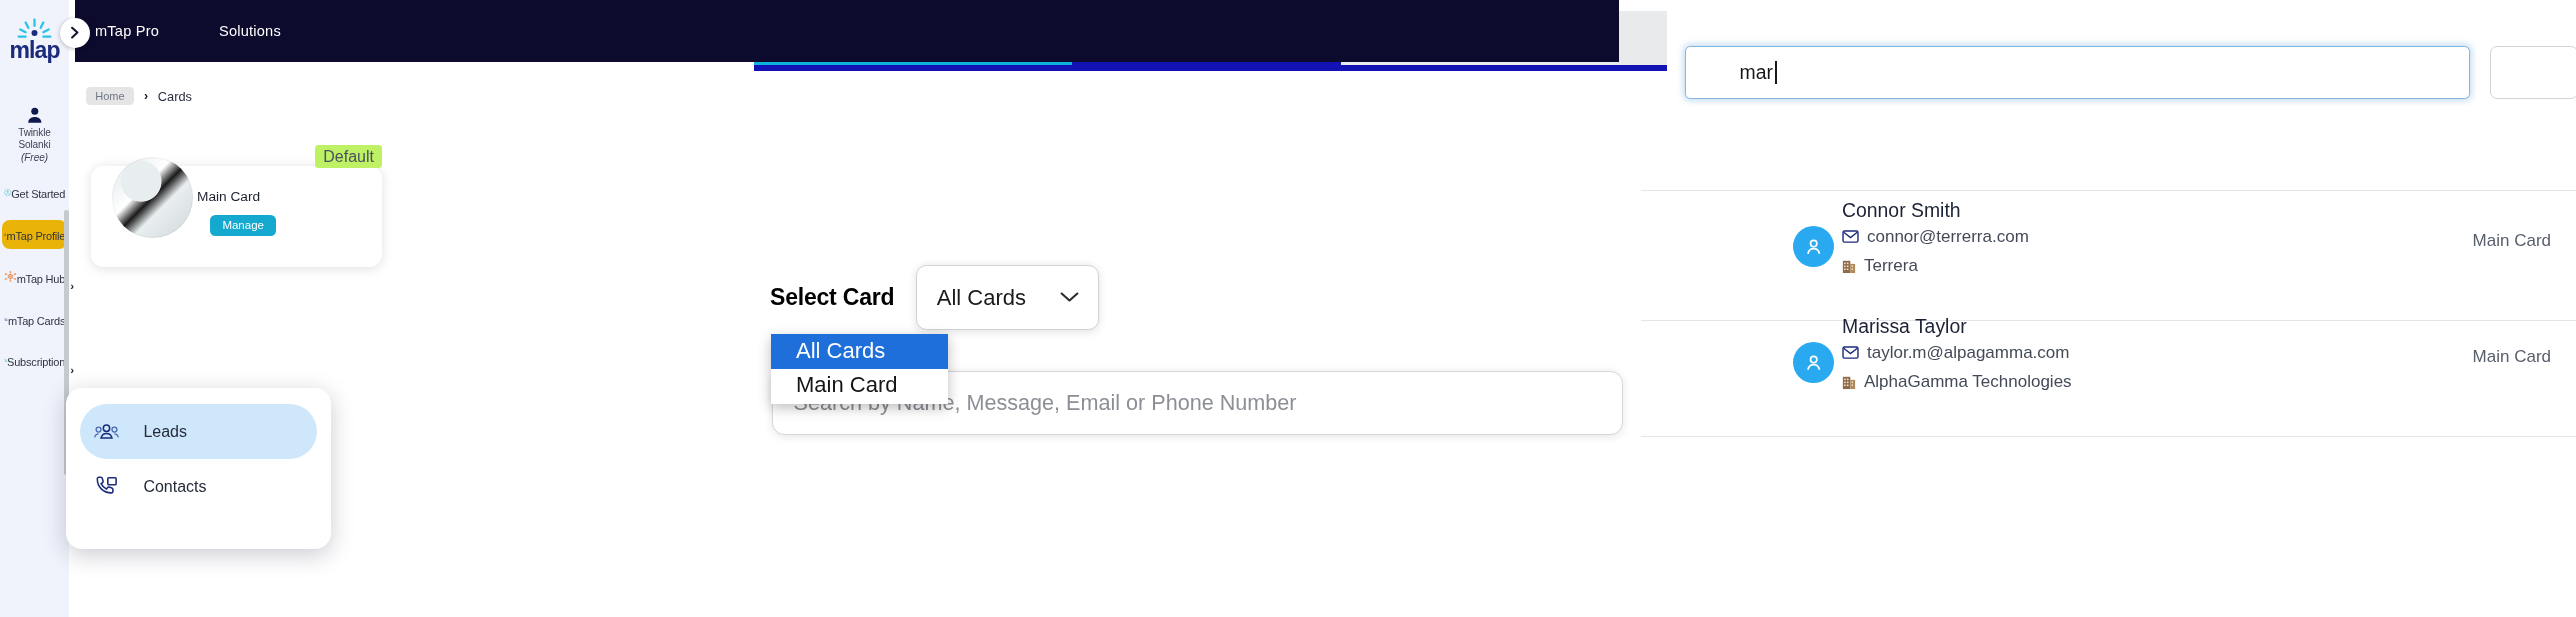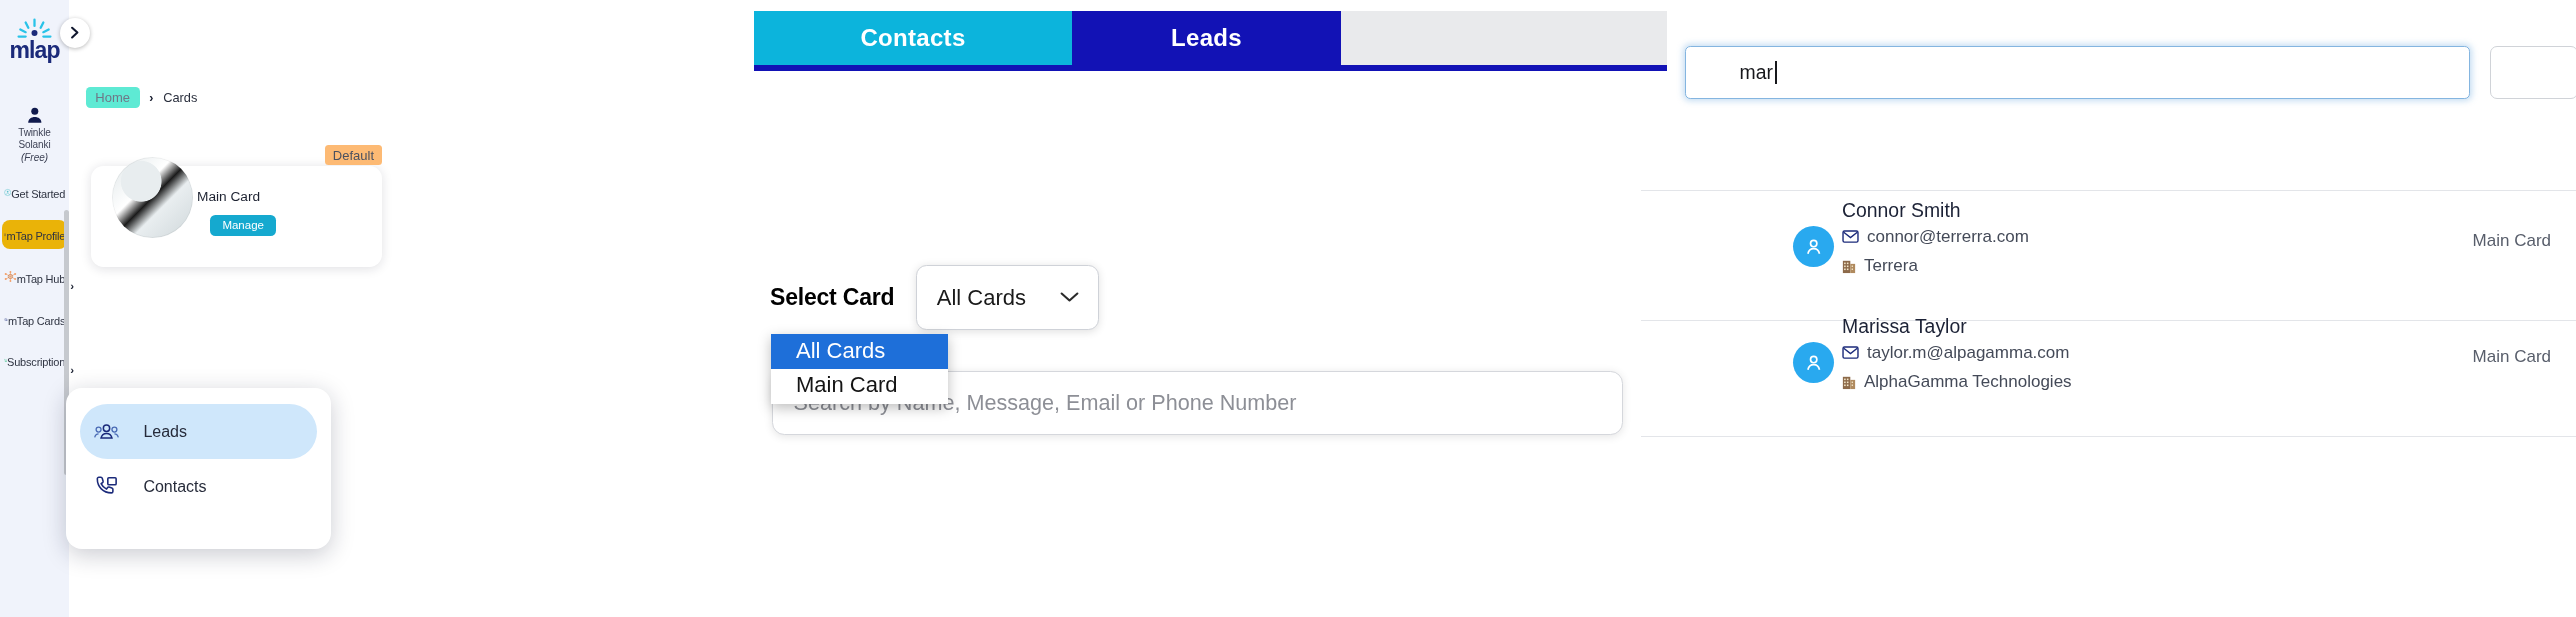--- a/index.html
+++ b/index.html
@@ -70,36 +70,36 @@
   .nav-link.l1 { margin-left: 20px; }
   .nav-link.l2 { margin-left: 60px; }
 
   
   .content {
     position:absolute; left: 75px; top: 62px;
     width: 318px; height: 556px; background:#fff;
   }
   .crumbs { display:flex; align-items:center; margin: 25px 0 0 10.6px; }
   .crumb-home {
-    background:#5eead4; color:#6f7787; font-size: 13px;
+    background:#e5e5e5; color:#6f7787; font-size: 11px;
     padding: 2.6px 9.7px 3.5px; border-radius: 4.4px;
   }
   .crumb-sep { margin: 0 9.7px; font-size: 12.4px; color:#13182a; font-weight: 800; }
   .crumb-cur { color:#2a2f3d; font-size: 12.8px; }
 
   
   .card-tile {
     position:absolute; left: 16px; top: 104px;
     width: 291px; height: 101px; background:#fff;
     border-radius: 12.4px; box-shadow: 0 1.8px 10.6px rgba(20,25,50,.13);
     overflow: visible;
   }
   .badge-default {
     position:absolute; right: 0px; top: -21px;
-    background:#fdba74; color:#4b5160; font-size: 13px;
+    background:#bef264; color:#4b5160; font-size: 16px;
     padding: 2.6px 8px; border-radius: 3.5px;
   }
   .card-photo {
     position:absolute; left: 21px; top: -8.8px;
     width: 81px; height: 81px; border-radius: 50%;
     background:
       radial-gradient(circle at 36% 30%, #e8edef 0 26%, transparent 27%),
       linear-gradient(135deg,#dfe6e8 0%,#ffffff 38%,#1b1b1b 50%,#e9eef0 62%,#cfd7da 100%);
     overflow:hidden; box-shadow: inset 0 0 0 0.9px rgba(0,0,0,.05);
   }
@@ -333,20 +333,24 @@
 
     <div class="side-scroll"></div>
   </div>
 
   <div class="collapse-btn">
     <svg width="11.5" height="13.2" viewBox="0 0 13 15">
       <path d="M3.5 2l6 5.5-6 5.5" fill="none" stroke="#11182f" stroke-width="2.4" stroke-linecap="round" stroke-linejoin="round"></path>
     </svg>
   </div>
 
+  <div class="topnav">
+    <span class="nav-link l1">mTap Pro</span>
+    <span class="nav-link l2">Solutions</span>
+  </div>
 
   <div class="content">
     <div class="crumbs">
       <span class="crumb-home">Home</span>
       <span class="crumb-sep">›</span>
       <span class="crumb-cur">Cards</span>
     </div>
 
     <div class="card-tile">
       <span class="badge-default">Default</span>

